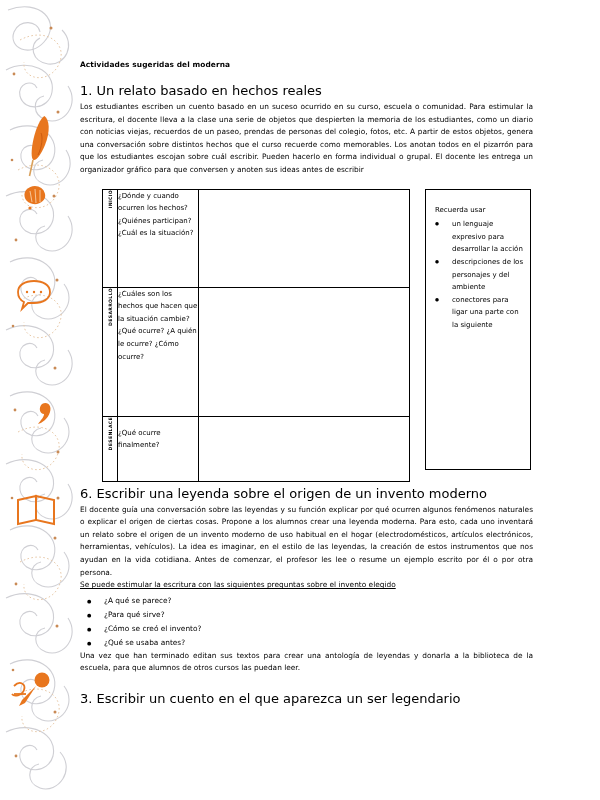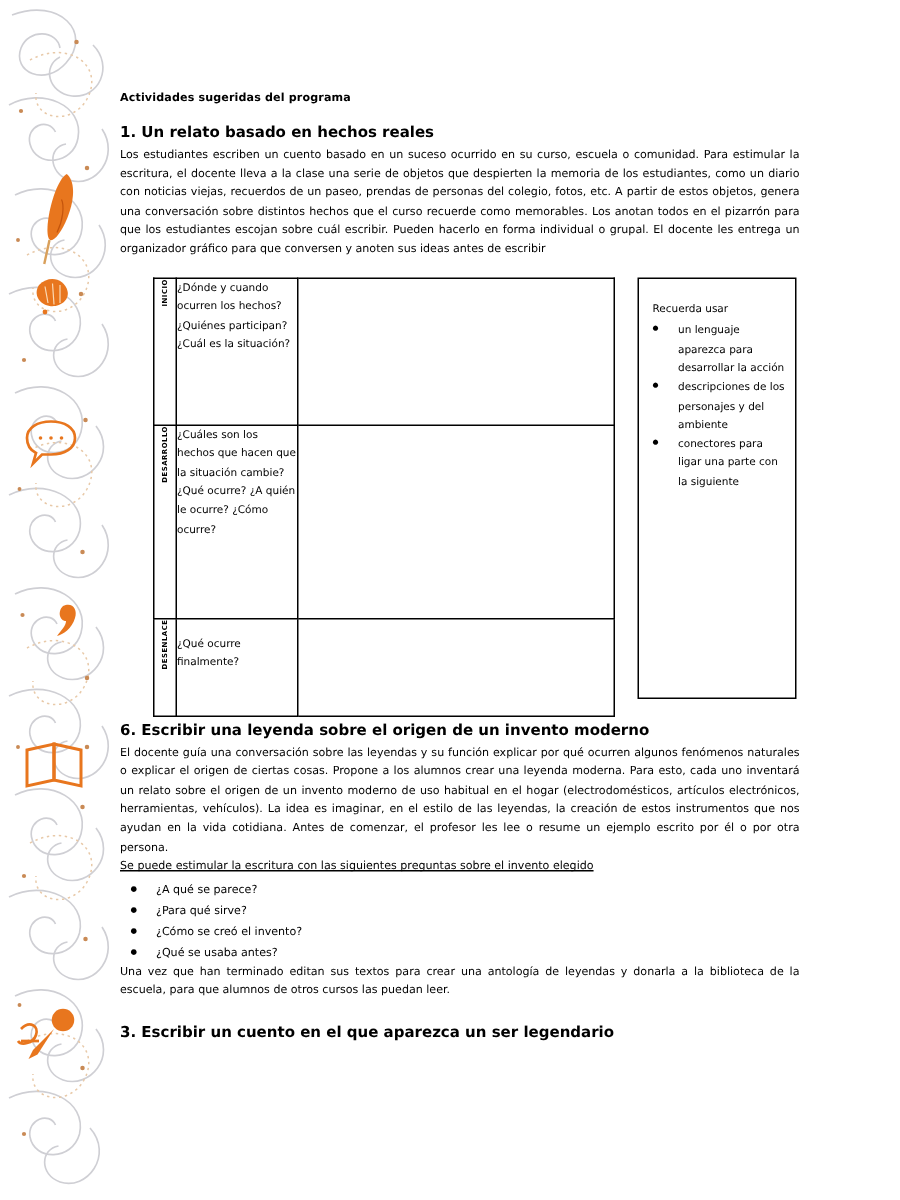--- a/index.html
+++ b/index.html
@@ -32,22 +32,22 @@
   }
 
   h1.doc-title{
     font-size:7.4px;
     font-weight:bold;
     margin:0 0 14px 0;
     letter-spacing:.1px;
     color:#000;
   }
   h2.sec-title{
-    font-size:10px;
-    font-weight:bold;
+    font-size:13px;
+    font-weight:normal;
     margin:0 0 3px 0;
     color:#000;
   }
   p.body{
     font-size:7.4px;
     line-height:12.6px;
     margin:0 0 0 0;
     text-align:justify;
     color:#000;
   }
@@ -257,21 +257,21 @@
       <path d="M36 686 L 22 700 L 19 706 L 25 703 Z" fill="#E8761E"></path>
       <path d="M14 686 C 20 680, 26 684, 24 690 C 22 696, 14 697, 12 694" fill="none" stroke="#E8761E" stroke-width="1.8"></path>
       <path d="M14 694 L 26 694" stroke="#E8761E" stroke-width="1.8"></path>
     </g>
   </svg>
 </div>
 
 <div id="page">
   <div class="content">
 
-    <h1 class="doc-title">Actividades sugeridas del programa</h1>
+    <h1 class="doc-title">Actividades sugeridas del moderna</h1>
 
     <h2 class="sec-title">1. Un relato basado en hechos reales</h2>
     <p class="body">Los estudiantes escriben un cuento basado en un suceso ocurrido en su curso, escuela o comunidad. Para estimular la escritura, el docente lleva a la clase una serie de objetos que despierten la memoria de los estudiantes, como un diario con noticias viejas, recuerdos de un paseo, prendas de personas del colegio, fotos, etc. A partir de estos objetos, genera una conversación sobre distintos hechos que el curso recuerde como memorables. Los anotan todos en el pizarrón para que los estudiantes escojan sobre cuál escribir. Pueden hacerlo en forma individual o grupal. El docente les entrega un organizador gráfico para que conversen y anoten sus ideas antes de escribir</p>
 
     <div class="organizer-wrap">
 
       <table class="organizer">
         <tbody>
           <tr class="row-inicio">
             <td class="stage-label">
@@ -293,21 +293,21 @@
             </td>
             <td class="prompt-cell">¿Qué ocurre finalmente?</td>
             <td class="answer-cell"></td>
           </tr>
         </tbody>
       </table>
 
       <div class="reminder-box">
         <div class="rb-title">Recuerda usar</div>
         <ul>
-          <li>un lenguaje aparezca para desarrollar la acción</li>
+          <li>un lenguaje expresivo para desarrollar la acción</li>
           <li>descripciones de los personajes y del ambiente</li>
           <li>conectores para ligar una parte con la siguiente</li>
         </ul>
       </div>
 
     </div>
 
     <h2 class="sec-title">6. Escribir una leyenda sobre el origen de un invento moderno</h2>
     <p class="body">El docente guía una conversación sobre las leyendas y su función  explicar por qué ocurren algunos fenómenos naturales o explicar el origen de ciertas cosas. Propone a los alumnos crear una leyenda moderna. Para esto, cada uno inventará un relato sobre el origen de un invento moderno de uso habitual en el hogar (electrodomésticos, artículos electrónicos, herramientas, vehículos). La idea es imaginar, en el estilo de las leyendas, la creación de estos instrumentos que nos ayudan en la vida cotidiana. Antes de comenzar, el profesor les lee o resume un ejemplo escrito por él o por otra persona.</p>
     <p class="body noj">Se puede estimular la escritura con las siguientes preguntas sobre el invento elegido</p>

